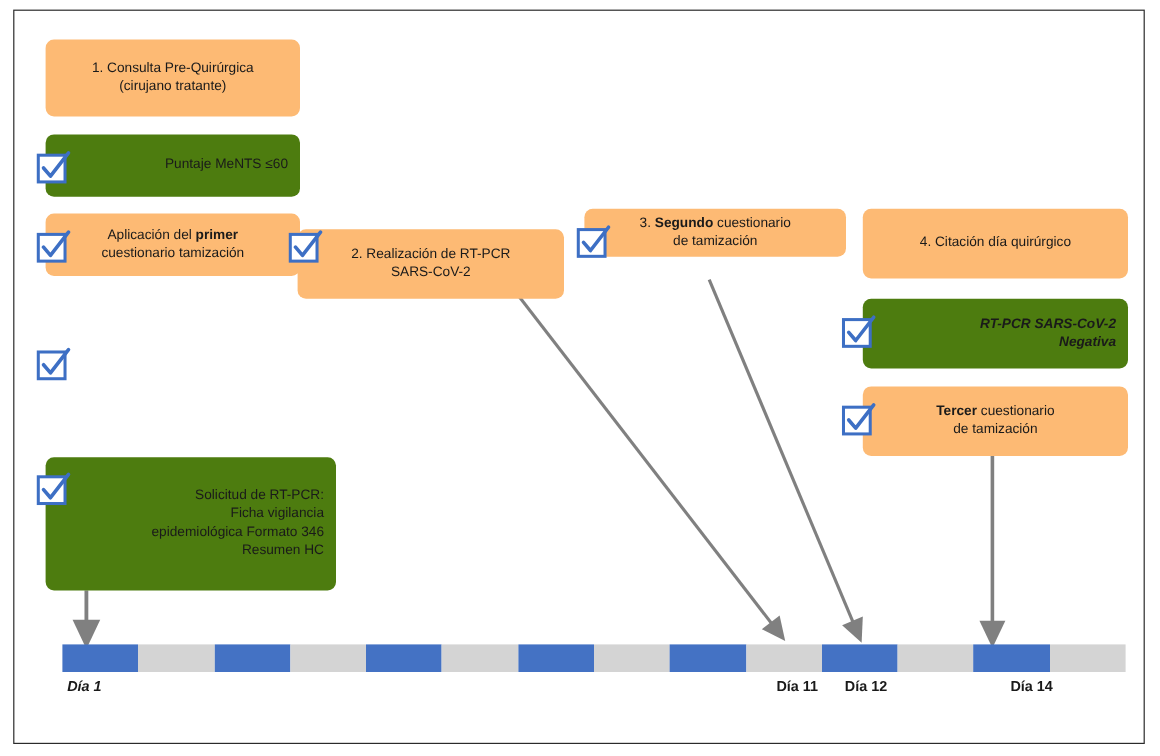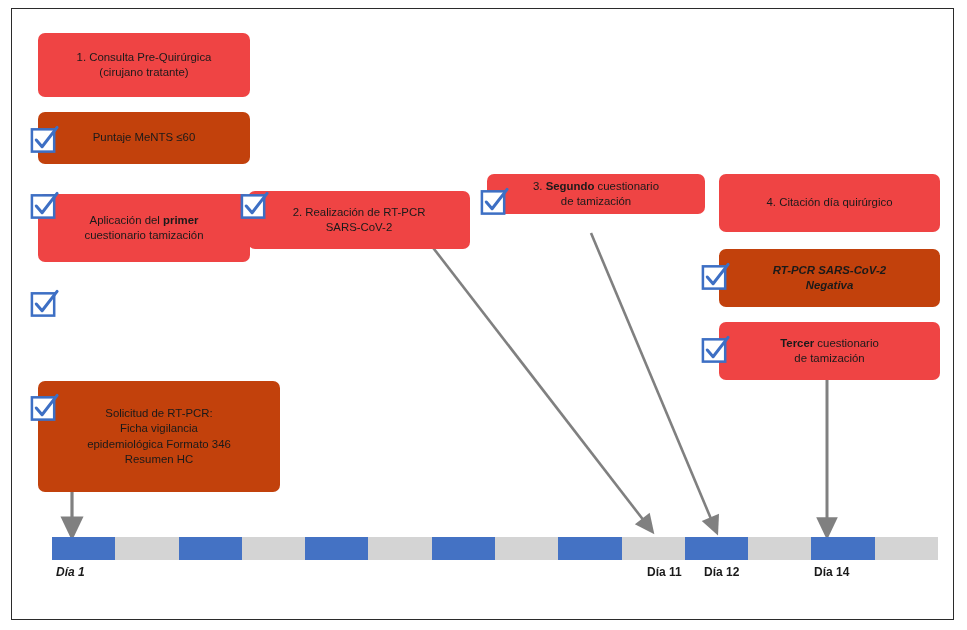--- a/index.html
+++ b/index.html
@@ -31,22 +31,22 @@
     border-radius:7px;
     display:flex;
     align-items:center;
     justify-content:center;
     text-align:center;
     color:#1a1a1a;
     font-size:11.4px;
     line-height:15.5px;
     padding:4px 10px;
   }
-  .box.blue{ background:#ef4444; }
-  .box.gray{ background:#c2410c; }
+  .box.blue{ background:#fdba74; }
+  .box.gray{ background:#4d7c0f;text-align:right; }
   .box .txt{ width:100%; }
   .box b{ font-weight:bold; }
 
   
   .chk{
     position:absolute;
     width:31px;height:31px;
     z-index:5;
   }
   .chk svg{display:block;}
@@ -112,21 +112,21 @@
       <span>Puntaje MeNTS ≤60</span>
     </div>
   </div>
   <span class="chk" style="left:29px;top:124px;">
     <svg viewBox="0 0 32 32" width="31" height="31">
       <rect x="3" y="5.5" width="23" height="23" fill="#ffffff" stroke="#3d6fc4" stroke-width="2.6"></rect>
       <path d="M7.5,16.5 L13.5,23.5 L29,3.5" fill="none" stroke="#3d6fc4" stroke-width="3.1" stroke-linecap="round" stroke-linejoin="round"></path>
     </svg>
   </span>
 
-  <div class="box blue" style="left:38px;top:178px;width:212px;height:68px;margin-top:16px;">
+  <div class="box blue" style="left:38px;top:178px;width:212px;height:52px;">
     <div class="txt">
       <span>Aplicación del </span><b>primer</b><br>
       <span>cuestionario tamización</span>
     </div>
   </div>
   <span class="chk" style="left:29px;top:190px;">
     <svg viewBox="0 0 32 32" width="31" height="31">
       <rect x="3" y="5.5" width="23" height="23" fill="#ffffff" stroke="#3d6fc4" stroke-width="2.6"></rect>
       <path d="M7.5,16.5 L13.5,23.5 L29,3.5" fill="none" stroke="#3d6fc4" stroke-width="3.1" stroke-linecap="round" stroke-linejoin="round"></path>
     </svg>
@@ -226,14 +226,14 @@
       <div class="seg on" style="flex: 1 1 0px;"></div>
       <div class="seg off" style="flex: 1 1 0px;"></div>
       <div class="seg on" style="flex: 1 1 0px;"></div>
       <div class="seg off" style="flex: 1 1 0px;"></div>
     </div>
   <div id="day-labels"></div>
 
 <div class="daylabel" style="left: 56px; font-style: italic;">Día 1</div>
     <div class="daylabel" style="left: 636px; margin-left: 11px;">Día 11</div>
     <div class="daylabel" style="left: 704px;">Día 12</div>
-    <div class="daylabel" style="left: 814px;">Día 14</div>
+    <div class="daylabel" style="left: 842px;">Día 14</div>
   </div>
 
 </body></html>

